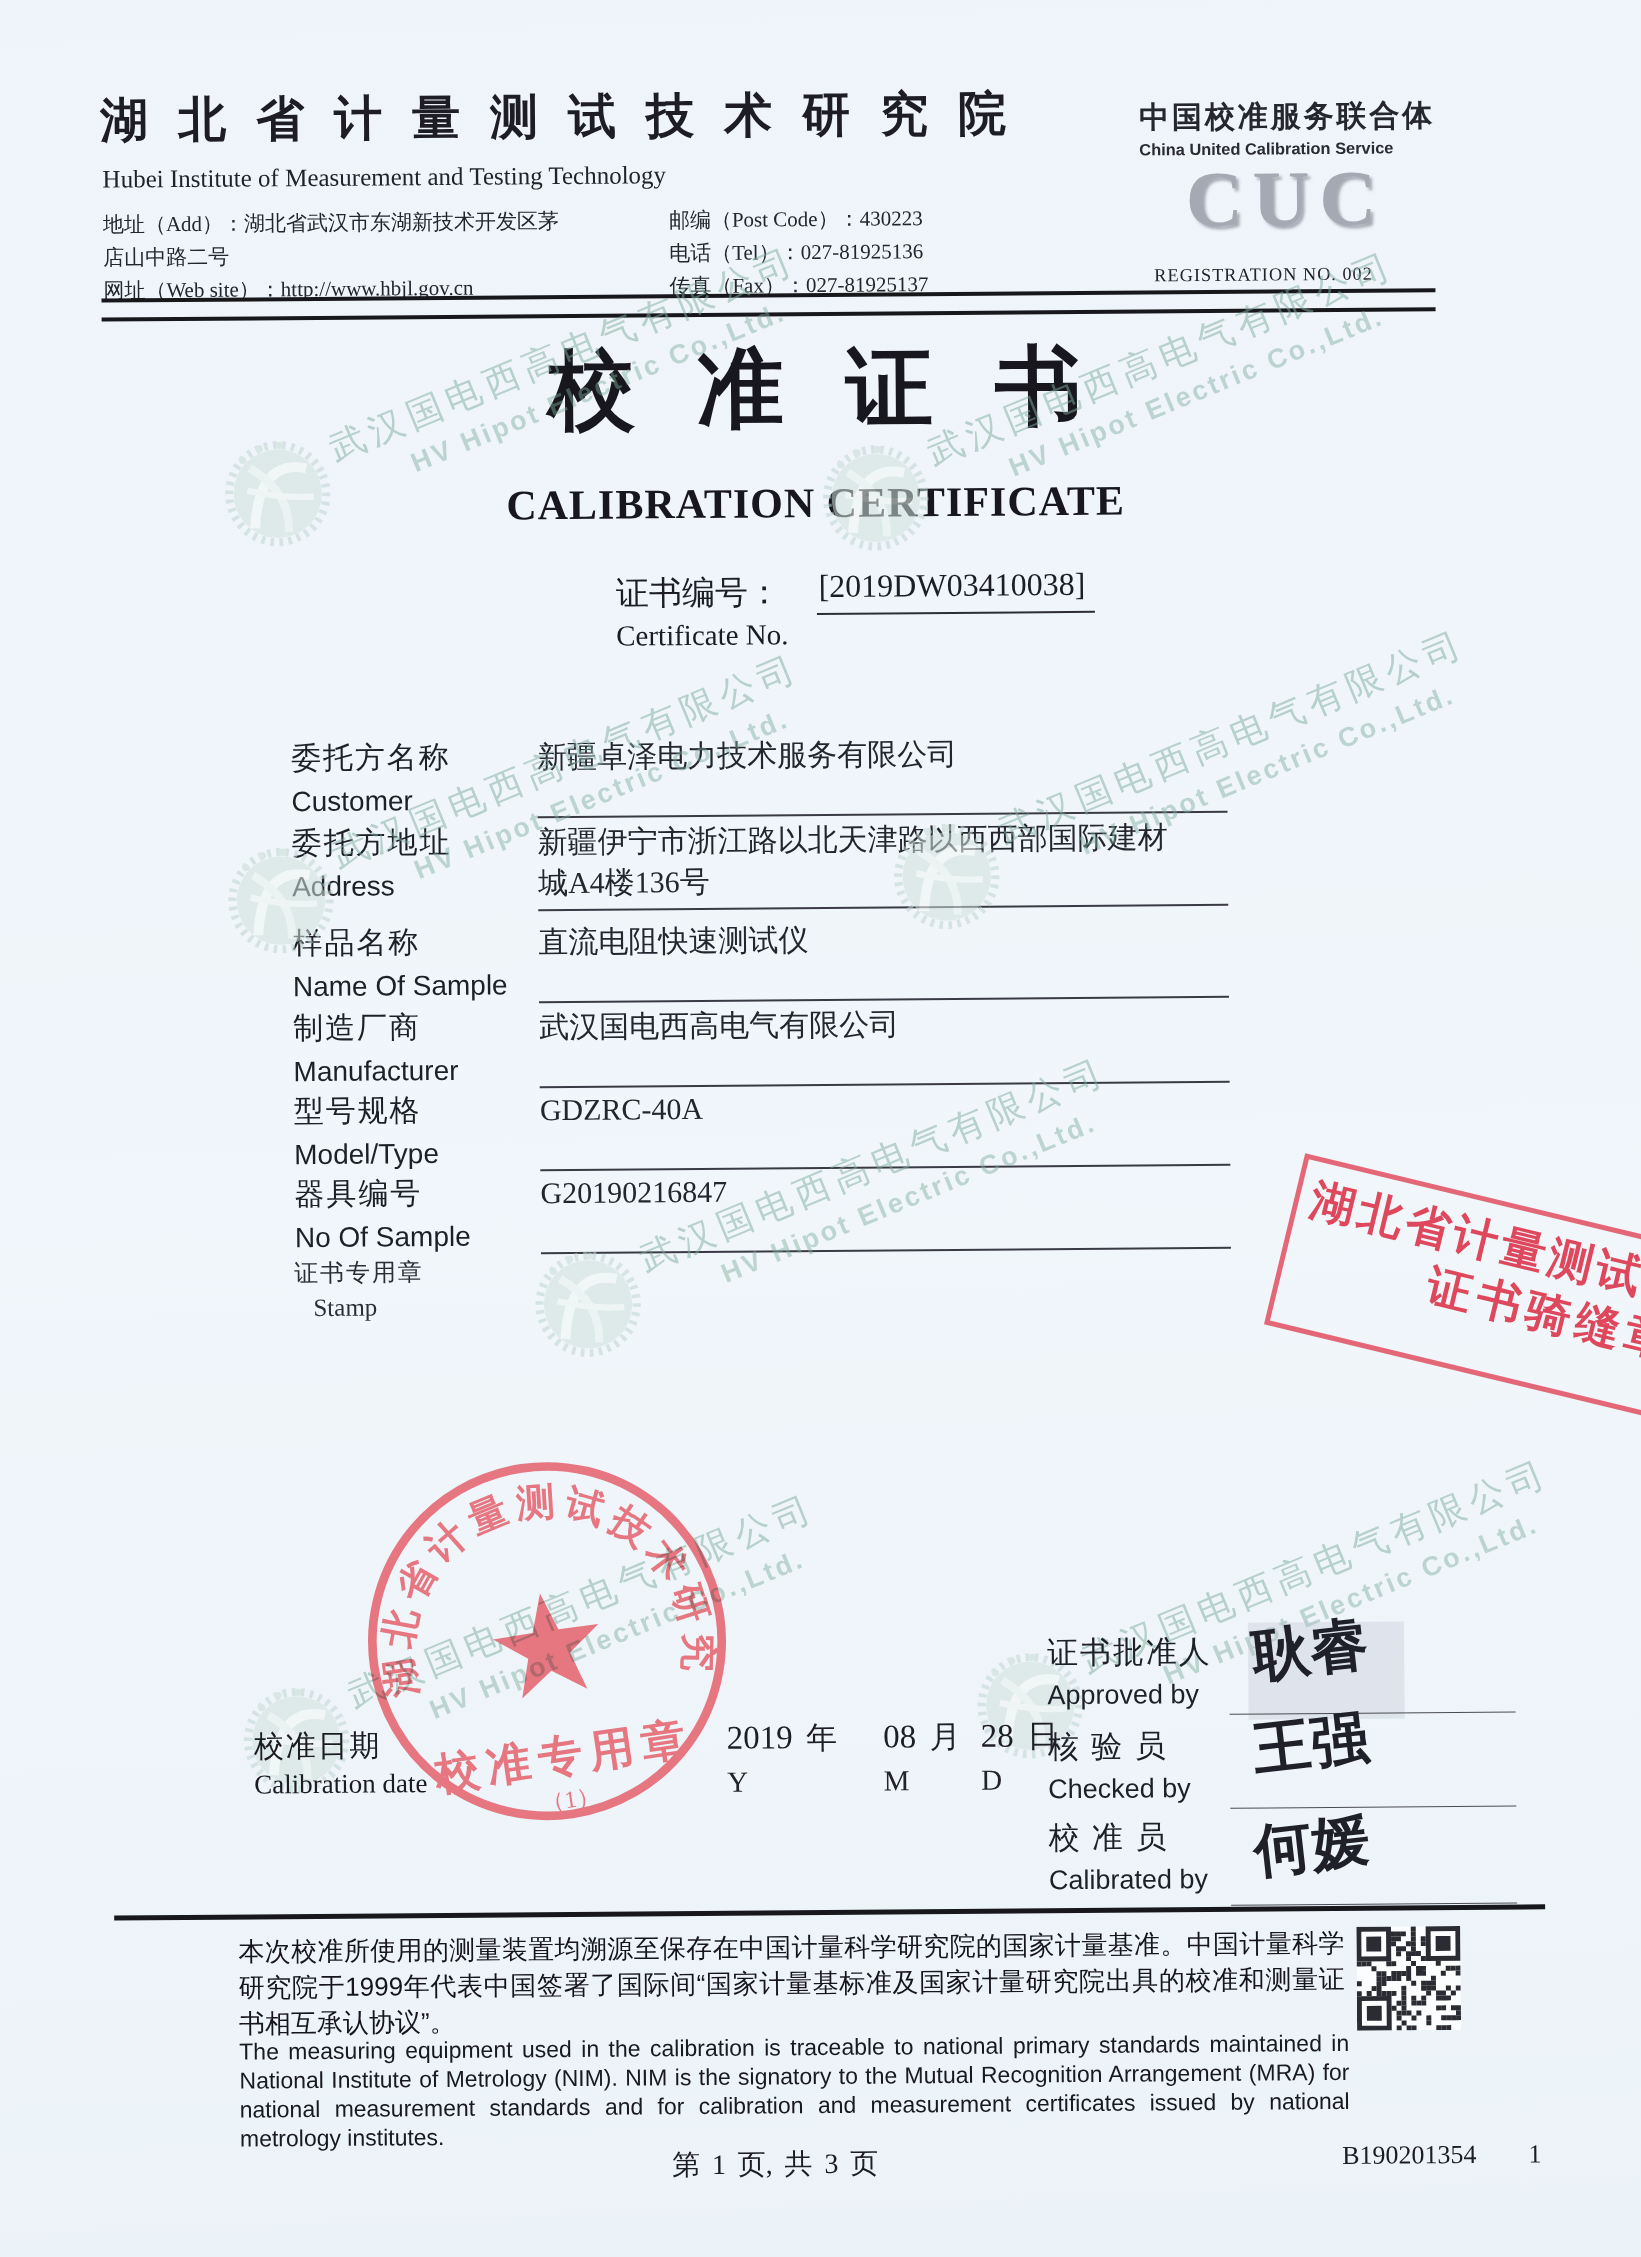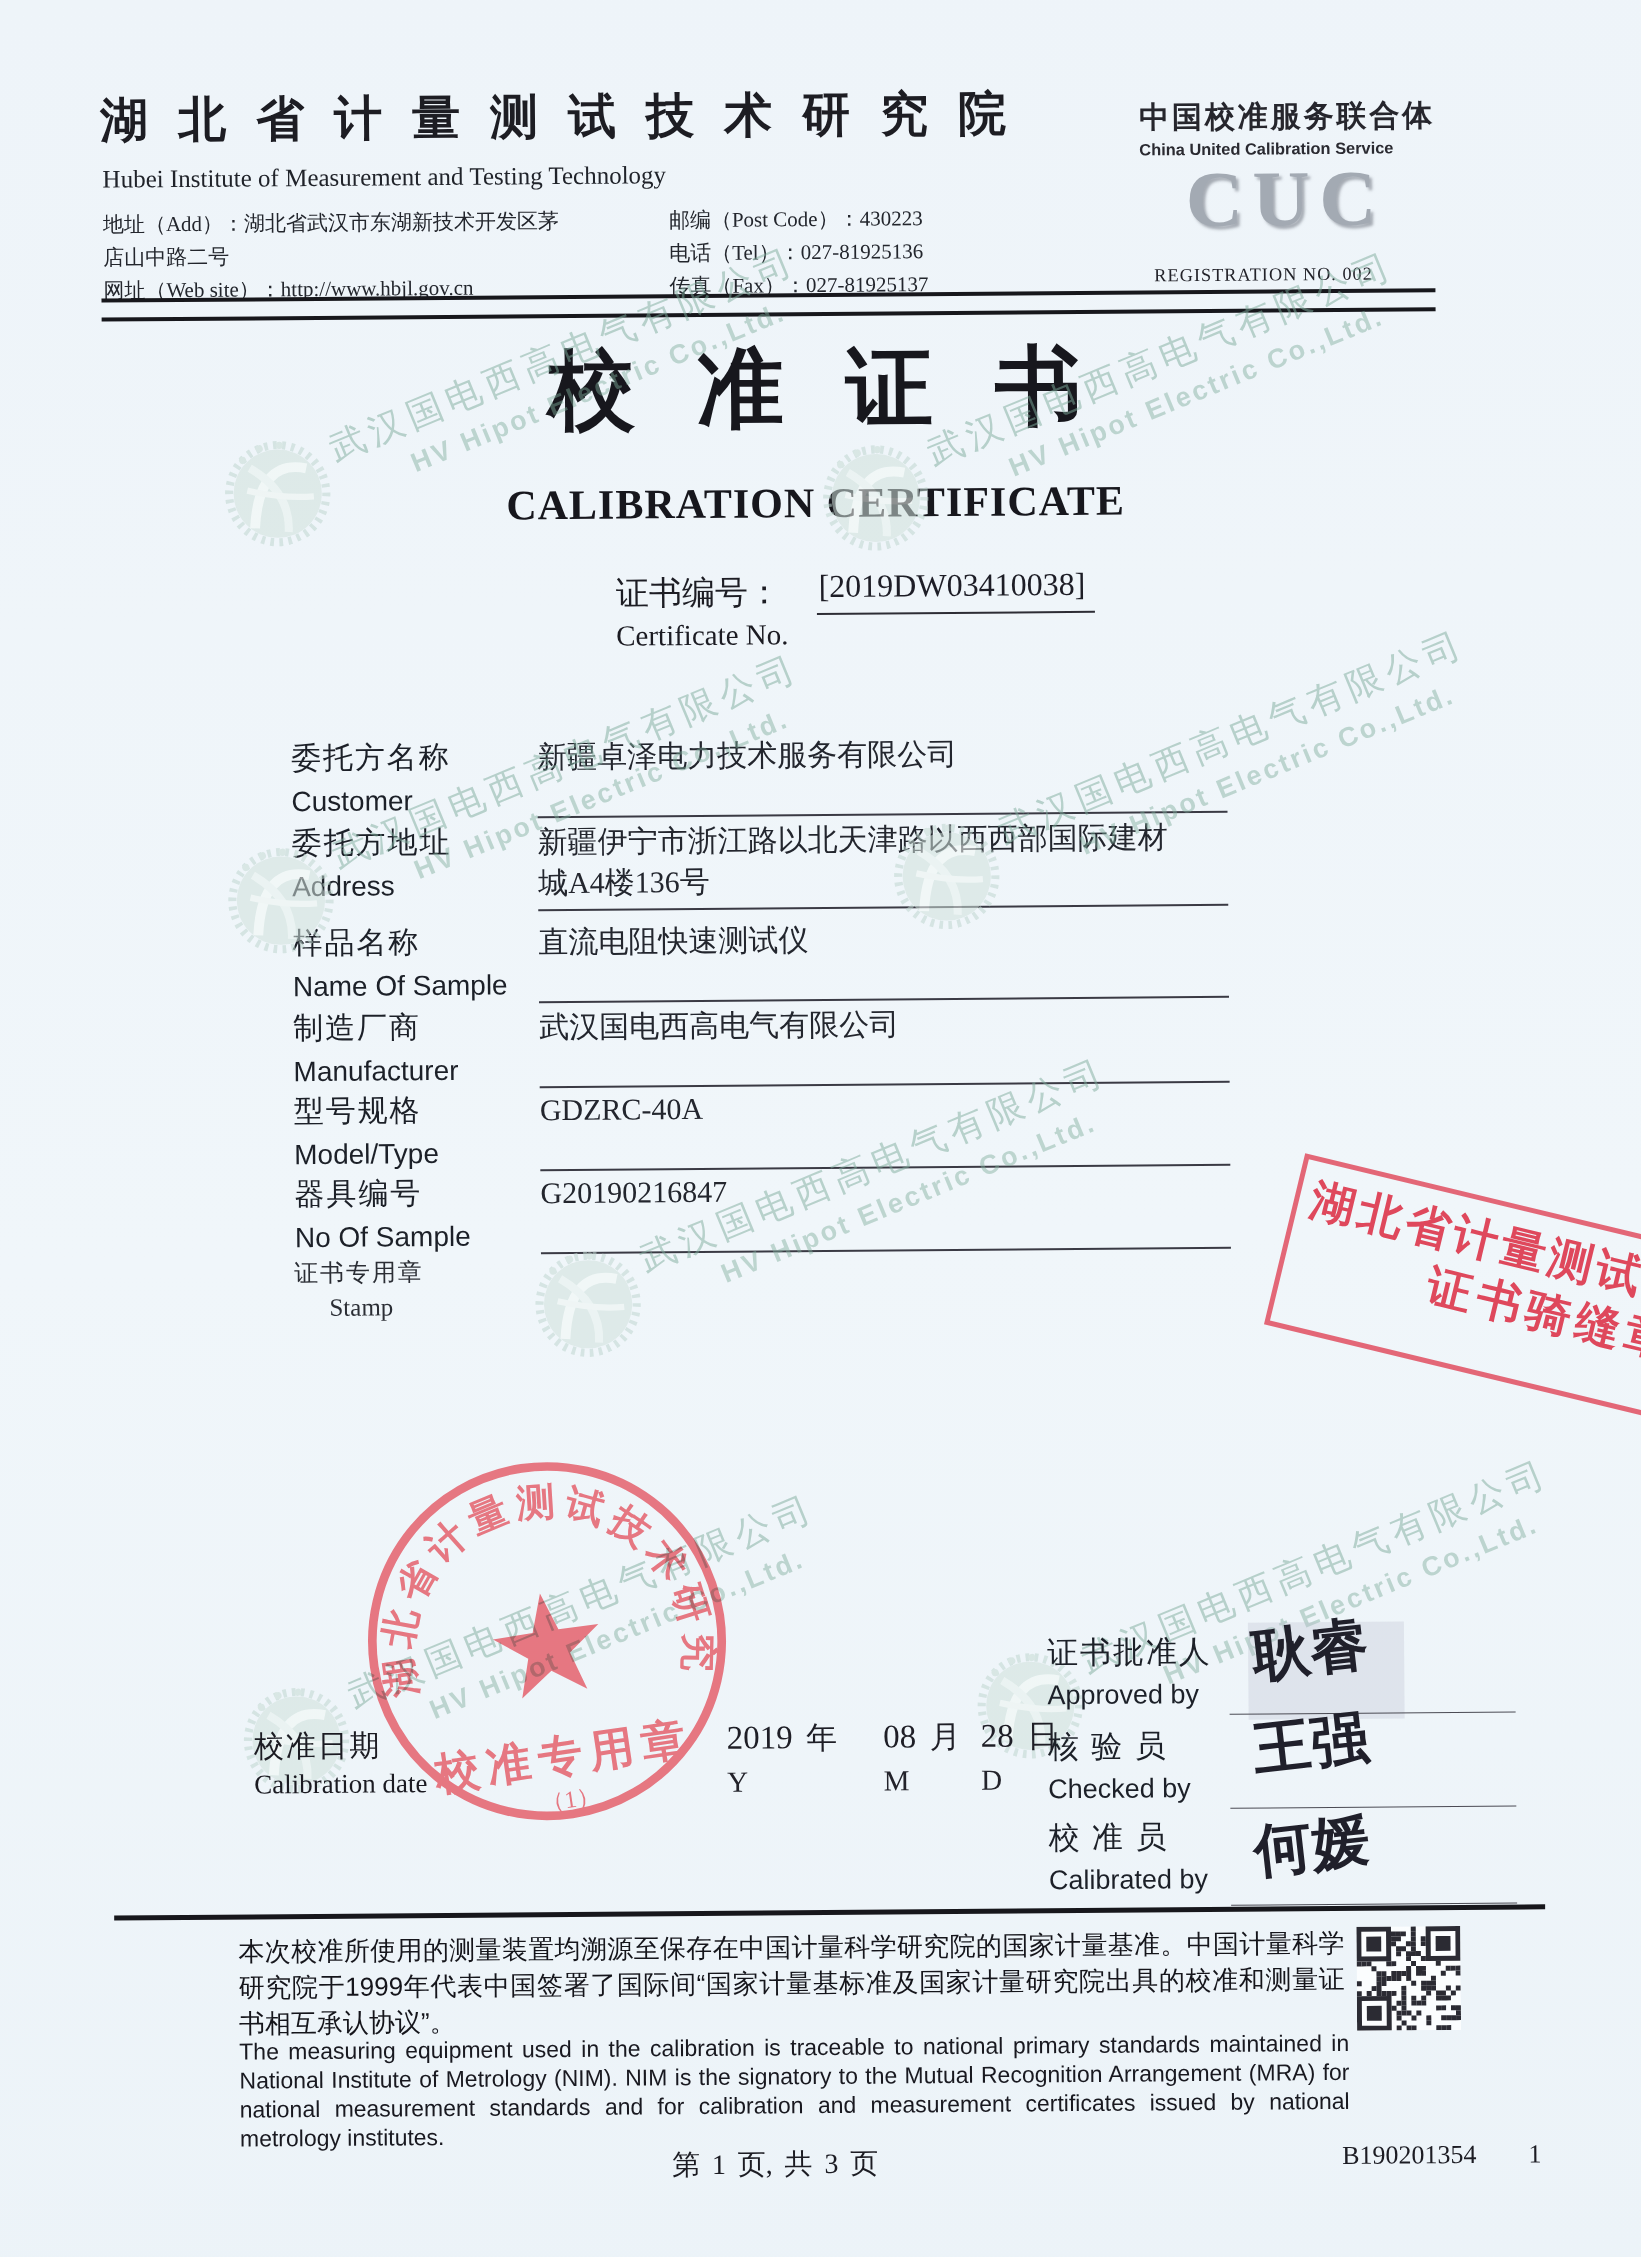--- a/index.html
+++ b/index.html
@@ -45,21 +45,21 @@
   .row .lab-cn{font-size:30px;color:#1c2028;letter-spacing:1.9px;}
   .row .lab-en{font-size:28px;color:#1c2028;margin-top:6.8px;}
   .row .val{position:absolute;left:246px;top:0;width:690px;
             font-family:"Liberation Serif","DejaVu Serif",serif;font-size:30px;color:#23262e;
             border-bottom:2.4px solid #3a3a44;padding-bottom:39px;line-height:41px;}
   .row .val.two{padding-bottom:5.8px;}
 
   
   .stamp-cn{left:293px;top:1253px;font-family:"Liberation Serif","DejaVu Serif",serif;
             font-size:24px;letter-spacing:1.9px;color:#2b2e35;}
-  .stamp-en{left:328px;top:1290px;font-family:"Liberation Serif","DejaVu Serif",serif;
+  .stamp-en{left:312px;top:1290px;font-family:"Liberation Serif","DejaVu Serif",serif;
             font-size:25px;color:#2b2e35;}
 
   
   .seam-seal{left:1305px;top:1157px;width:425px;height:166px;transform:rotate(14deg);
              transform-origin:0 0;border:5.8px solid rgba(223,63,82,.78);z-index:6;
              color:rgba(220,48,70,.88);font-family:"Liberation Serif","DejaVu Serif",serif;}
   .seam-seal .l1{font-size:45px;font-weight:700;letter-spacing:3.9px;padding:7.7px 0 0 11.6px;white-space:nowrap;}
   .seam-seal .l2{font-size:45px;font-weight:700;letter-spacing:5.8px;padding-left:145px;margin-top:-3.9px;white-space:nowrap;}
   .round-seal{left:350px;top:1446px;z-index:6;opacity:.85;mix-blend-mode:multiply;}
 

